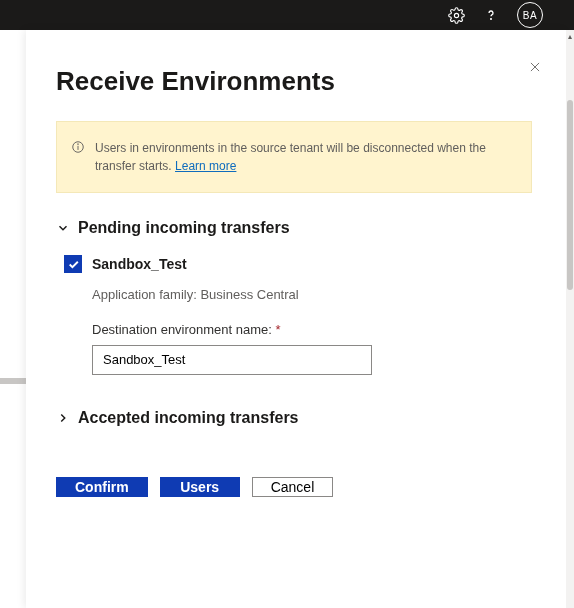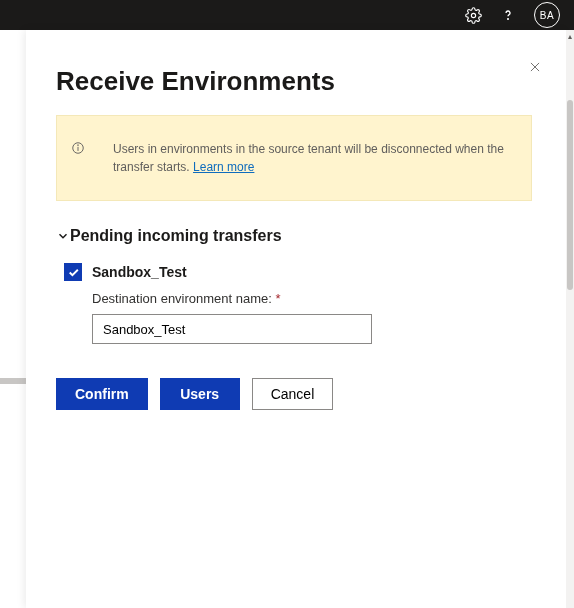--- a/index.html
+++ b/index.html
@@ -12,21 +12,21 @@
     position: relative;
     color: #323130;
   }
   .topbar {
     background: #1b1a19;
     height: 30px;
     width: 100%;
     display: flex;
     justify-content: flex-end;
     align-items: center;
-    padding-right: 14px;
+    padding-right: 31px;
     gap: 18px;
     color: #fff;
   }
   .topbar .icon { display: inline-flex; align-items: center; justify-content: center; }
   .avatar {
     width: 26px; height: 26px;
     border: 1.5px solid #fff;
     border-radius: 50%;
     display: flex; align-items: center; justify-content: center;
     font-size: 10px; letter-spacing: 0.5px;
@@ -70,37 +70,37 @@
   .scrollbar-arrow { position: absolute; right: 0; width: 8px; height: 10px; font-size: 8px; color: #605e5c; text-align: center; }
 
   .close {
     position: absolute; top: 30px; right: 22px;
     width: 16px; height: 16px;
     cursor: pointer;
     color: #605e5c;
   }
   h1 {
     font-size: 26px; font-weight: 700; color: #1b1a19;
-    margin-bottom: 18px;
+    margin-bottom: 24px;
     margin-top: 6px;
   }
   .infobar {
     background: #fff4ce;
     border: 1px solid #f4e8b8;
-    padding: 24px 14px;
-    display: flex; gap: 28px;
+    padding: 17px 14px;
+    display: flex; gap: 10px;
     font-size: 12px; line-height: 1.5;
     color: #605e5c;
     margin-bottom: 26px;
   }
   .infobar .info-icon { flex: 0 0 auto; margin-top: 1px; }
   .infobar a { color: #0f6cbd; text-decoration: underline; cursor: pointer; }
 
   .section-header {
-    display: flex; align-items: center; gap: 0;
+    display: flex; align-items: center; gap: 8px;
     font-size: 16px; font-weight: 700; color: #1b1a19;
     cursor: pointer;
     margin-bottom: 18px;
   }
   .section-header .chev { display: inline-flex; }
 
   .transfer {
     margin-left: 8px; margin-bottom: 34px;
   }
   .transfer .row1 {
@@ -111,36 +111,36 @@
     background: #0f3bb3;
     display: inline-flex; align-items: center; justify-content: center;
     cursor: pointer;
   }
   .transfer .name { font-size: 14px; font-weight: 700; color: #1b1a19; }
   .transfer .meta {
     font-size: 13px; color: #605e5c;
     margin-left: 28px; margin-top: 10px; line-height: 1.9;
   }
   .fieldlabel {
-    font-size: 13px; color: #323130; margin-top: 0; margin-left: 28px;
+    font-size: 13px; color: #323130; margin-top: 14px; margin-left: 28px;
   }
   .req { color: #a4262c; }
   .textinput {
     margin-left: 28px; margin-top: 8px;
     width: 280px; height: 30px;
     border: 1px solid #8a8886;
     padding: 0 10px; font-size: 13px;
     font-family: inherit;
   }
 
   .section2 { margin-top: 16px; margin-bottom: 50px; }
 
   .buttons { display: flex; gap: 12px; }
   .btn {
-    height: 32px; min-width: 80px;
+    height: 20px; min-width: 80px;
     border: 1px solid #8a8886;
     background: #fff;
     font-size: 14px; font-family: inherit;
     padding: 0 18px; cursor: pointer;
   }
   .btn.primary {
     background: #0f3bb3; border-color: #0f3bb3; color: #fff; font-weight: 600;
   }
 </style>
 </head>
@@ -209,28 +209,40 @@
   <div class="transfer">
     <div class="row1">
       <span class="check">
         <svg width="13" height="13" viewBox="0 0 24 24" fill="none" stroke="#fff" stroke-width="3.5">
           <path d="M5 12l5 5L20 7"></path>
         </svg>
       </span>
       <span class="name">Sandbox_Test</span>
     </div>
     <div class="meta">
+      <div>
+        <span>Application family:</span>
+        <span>Business Central</span>
+      </div>
     </div>
     <div class="fieldlabel">
       <span>Destination environment name:</span>
       <span class="req">*</span>
     </div>
     <input class="textinput" type="text" value="Sandbox_Test" style="">
   </div>
 
+  <div class="section-header section2">
+    <span class="chev">
+      <svg width="14" height="14" viewBox="0 0 24 24" fill="none" stroke="#1b1a19" stroke-width="2.5">
+        <path d="M9 6l6 6-6 6"></path>
+      </svg>
+    </span>
+    <span>Accepted incoming transfers</span>
+  </div>
 
   <div class="buttons">
     <button class="btn primary">Confirm</button>
     <button class="btn primary">Users</button>
     <button class="btn">Cancel</button>
   </div>
 
 </div>
 
 <div class="scrollbar-track">

